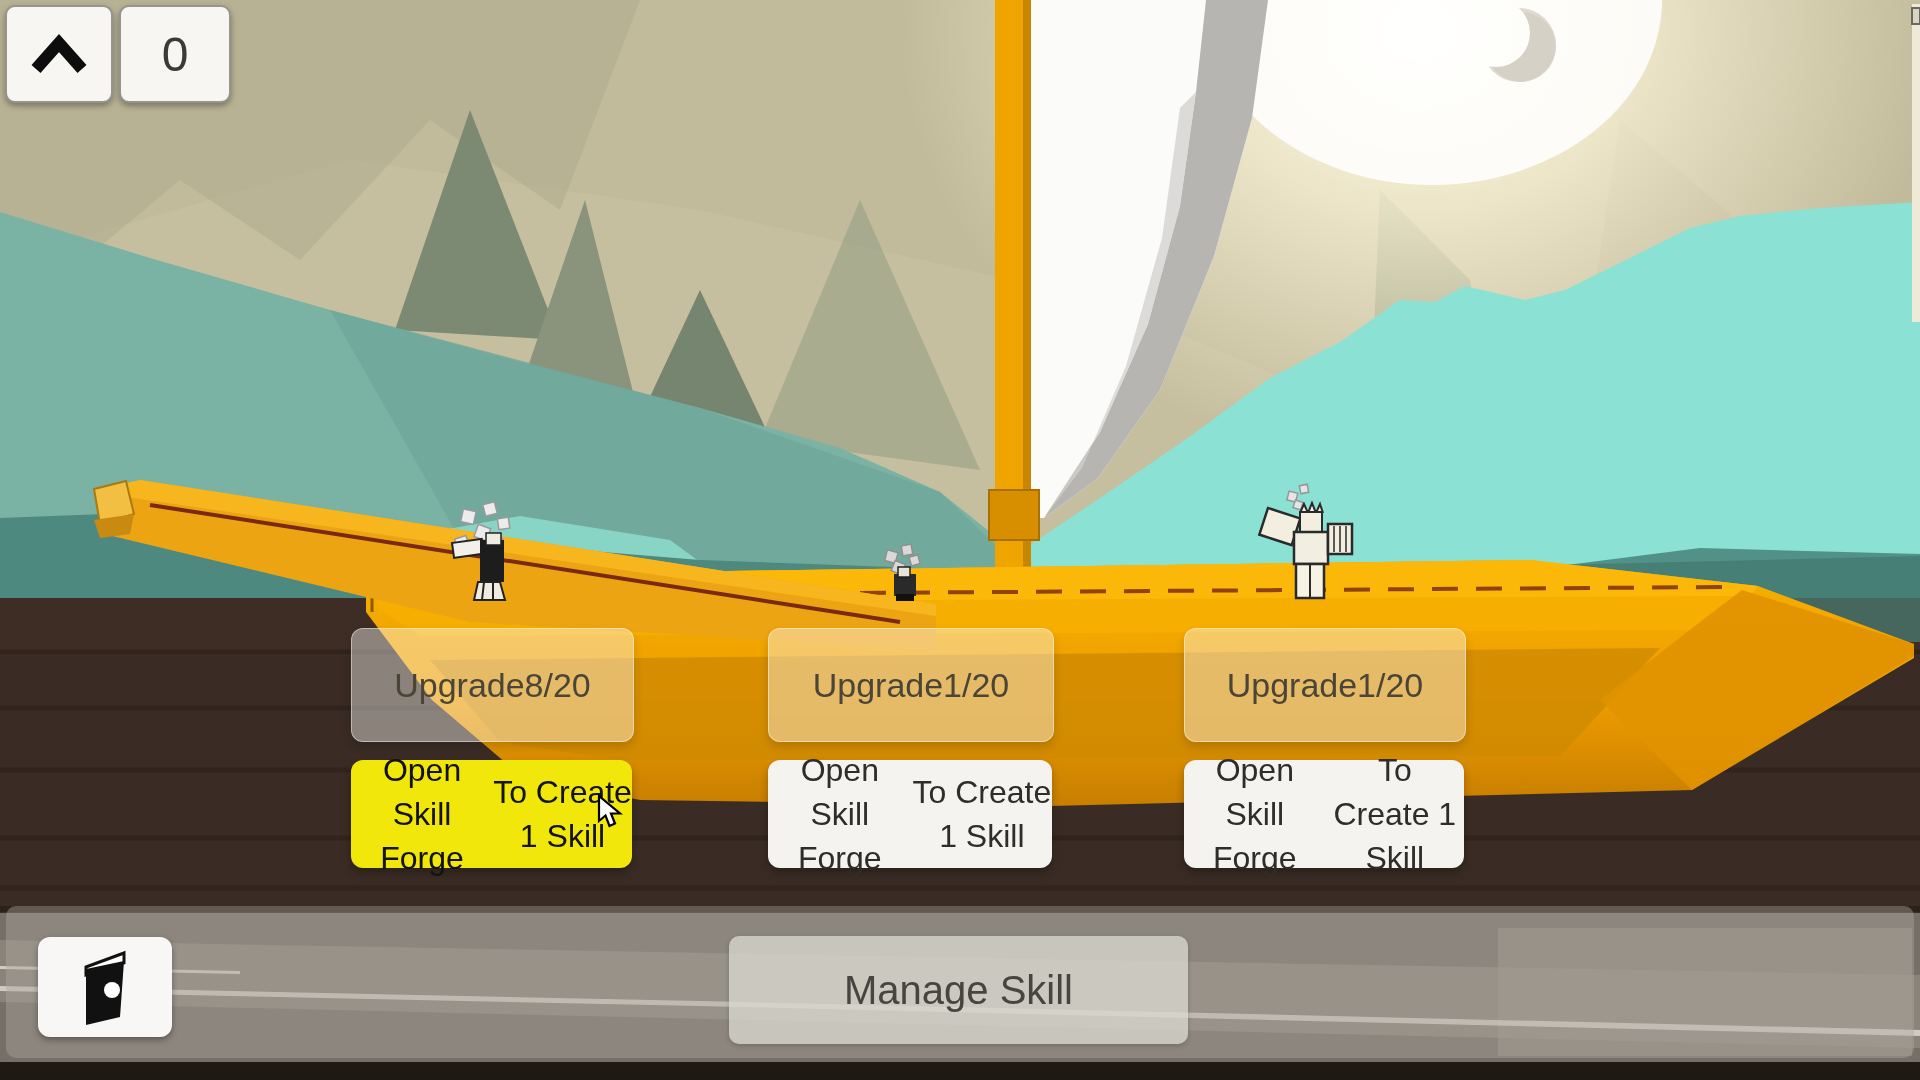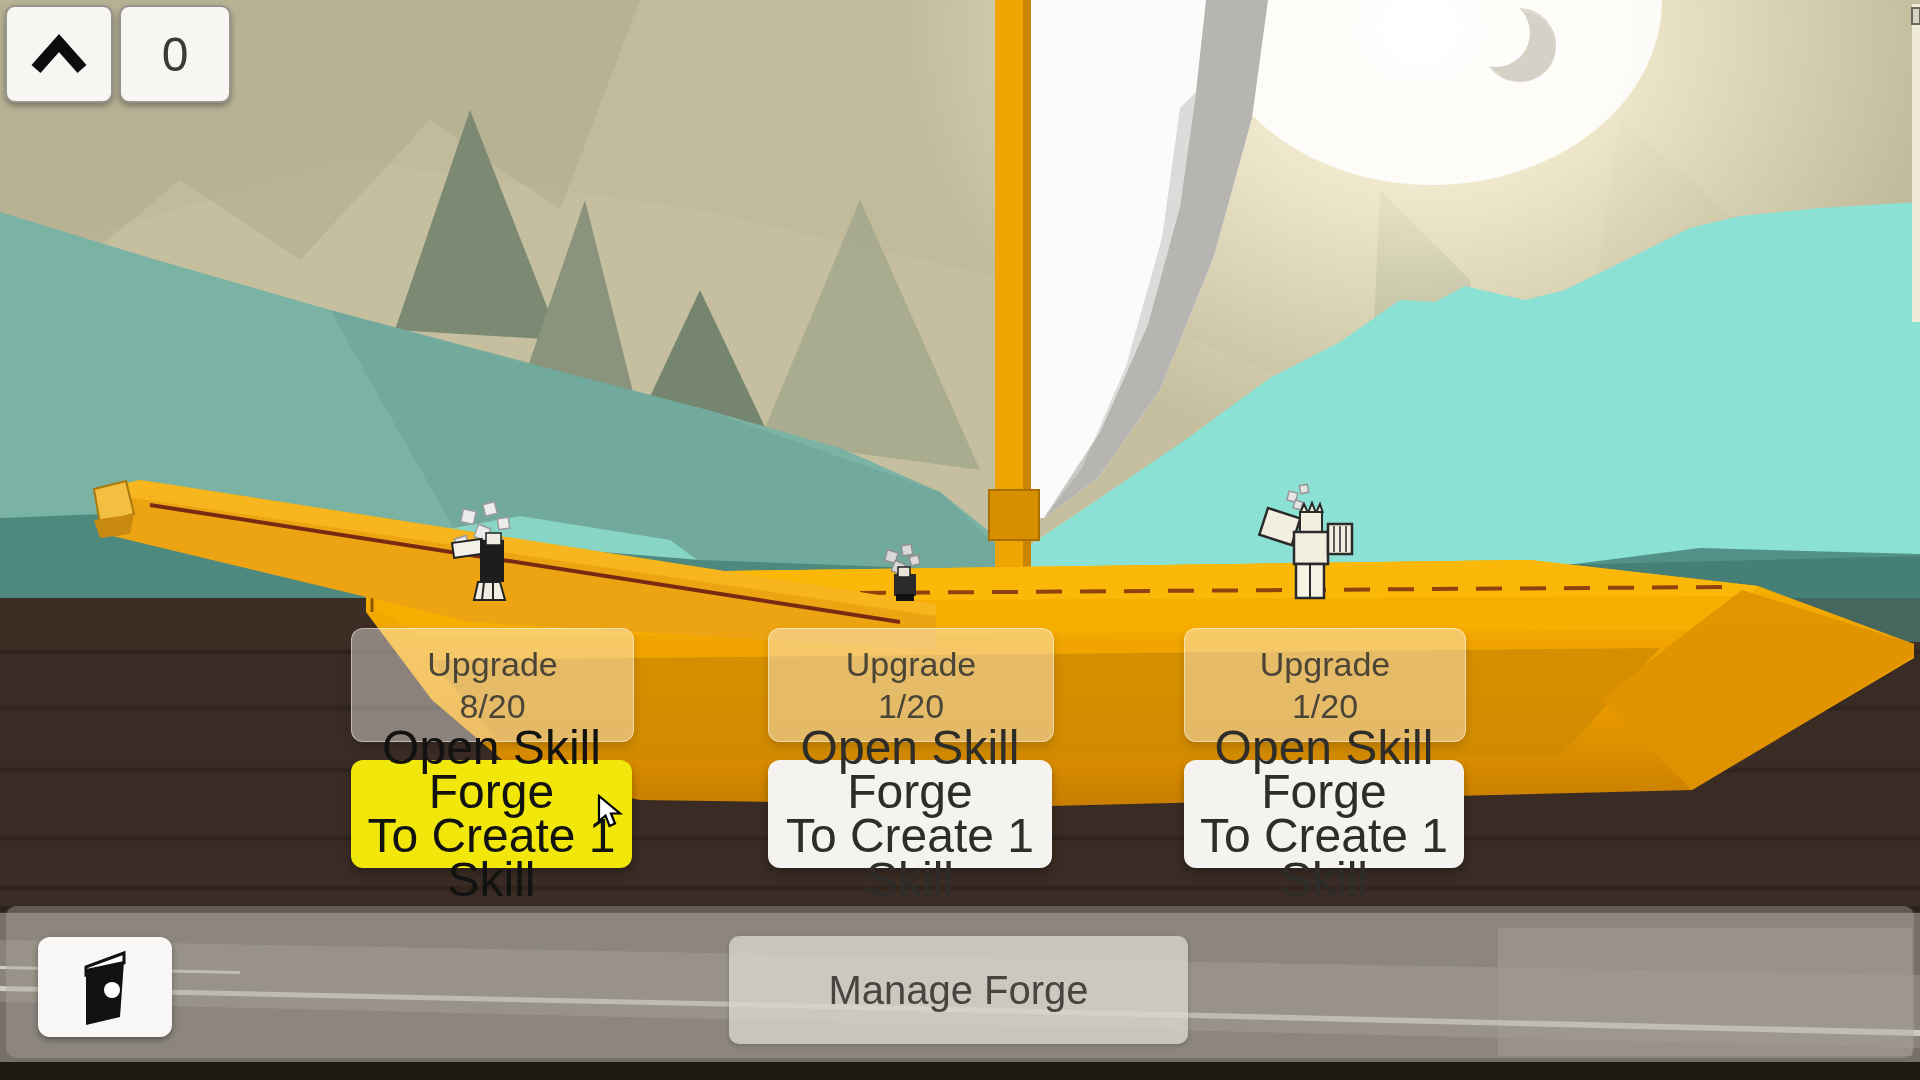--- a/index.html
+++ b/index.html
@@ -15,36 +15,36 @@
     position:absolute;top:5px;height:94px;background:#f7f6f3;
     border:2px solid #96948d;border-radius:10px;
     box-shadow:0 3px 6px rgba(0,0,0,.35);
     display:flex;align-items:center;justify-content:center;cursor:pointer;
   }
   #btn-toggle{left:5px;width:104px;}
   #btn-counter{left:119px;width:108px;font-size:48px;color:#3b3a36;}
 
   
   .slot-btn{
-    position:absolute;display:flex;flex-direction:column;align-items:center;
+    position:absolute;display:flex;flex-direction:row;align-items:center;
     justify-content:center;text-align:center;border-radius:12px;cursor:pointer;
   }
   .s0{left:351px;width:281px;}
   .s1{left:768px;width:284px;}
   .s2{left:1184px;width:280px;}
   .upgrade-btn{
     top:628px;height:112px;background:rgba(253,251,246,.42);
     border:1px solid rgba(255,255,255,.45);
     box-shadow:0 5px 10px rgba(0,0,0,.15);
     color:#4b4538;font-size:34px;line-height:42px;
   }
   .skill-btn{
     top:760px;height:108px;background:#f4f3f0;
     box-shadow:0 5px 9px rgba(0,0,0,.28);
-    color:#2e2d2a;font-size:48px;line-height:44px;
+    color:#2e2d2a;font-size:32px;line-height:44px;
   }
   .skill-btn.highlighted{background:#f1e70b;color:#121210;}
 
   
   #bottom-panel{
     position:absolute;left:6px;top:906px;width:1908px;height:152px;
     background:rgba(172,167,158,.42);border-radius:10px;
   }
   #book-btn{
     position:absolute;left:38px;top:937px;width:134px;height:100px;
@@ -267,20 +267,20 @@
 
   <div id="book-btn">
     <svg width="66" height="88" viewBox="0 0 66 88">
       <polygon points="14,24 52,10 52,20 14,32" fill="#fff" stroke="#111" stroke-width="3" stroke-linejoin="miter"></polygon>
       <polygon points="14,26 52,18 48,74 14,82" fill="#111"></polygon>
       <circle cx="40" cy="47" r="8" fill="#fff"></circle>
     </svg>
   </div>
 
   <div id="manage-btn">
-    <span>Manage Forge</span>
+    <span>Manage Skill</span>
   </div>
 
   <svg id="cursor" width="32" height="36" viewBox="0 0 32 36">
     <polygon points="3,2 3,27 9.5,21.5 13.5,32 19,29.5 15,19.5 24,19.5" fill="#fff" stroke="#000" stroke-width="2.2" stroke-linejoin="miter"></polygon>
   </svg>
 
 </div>
 
 </body></html>

